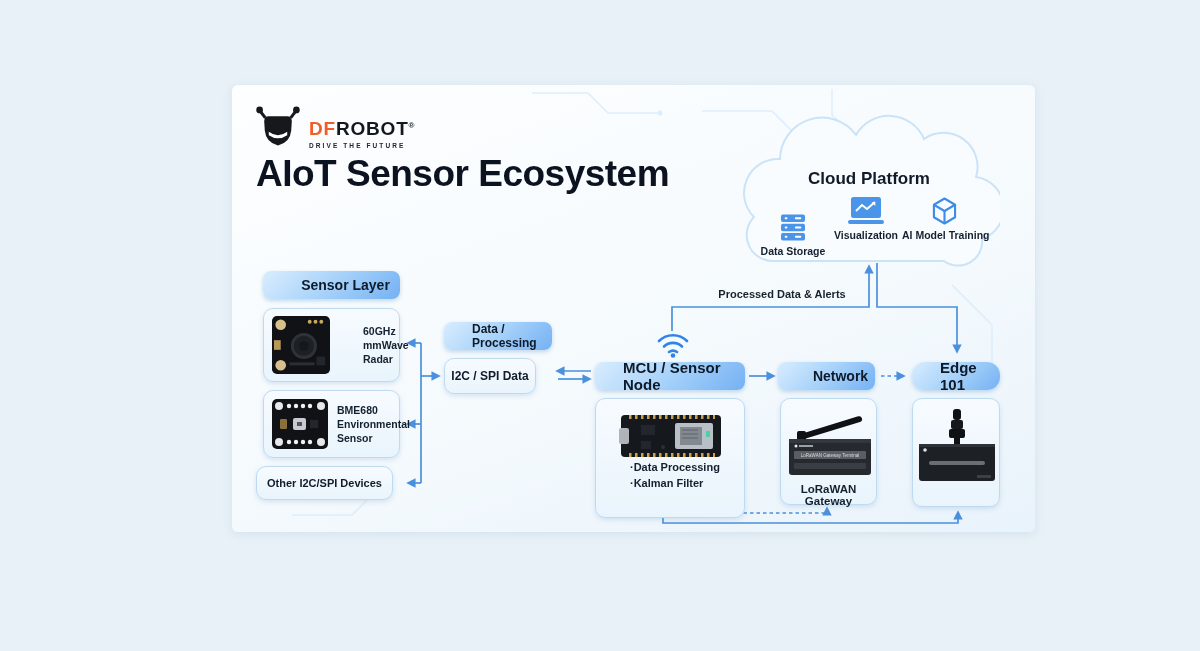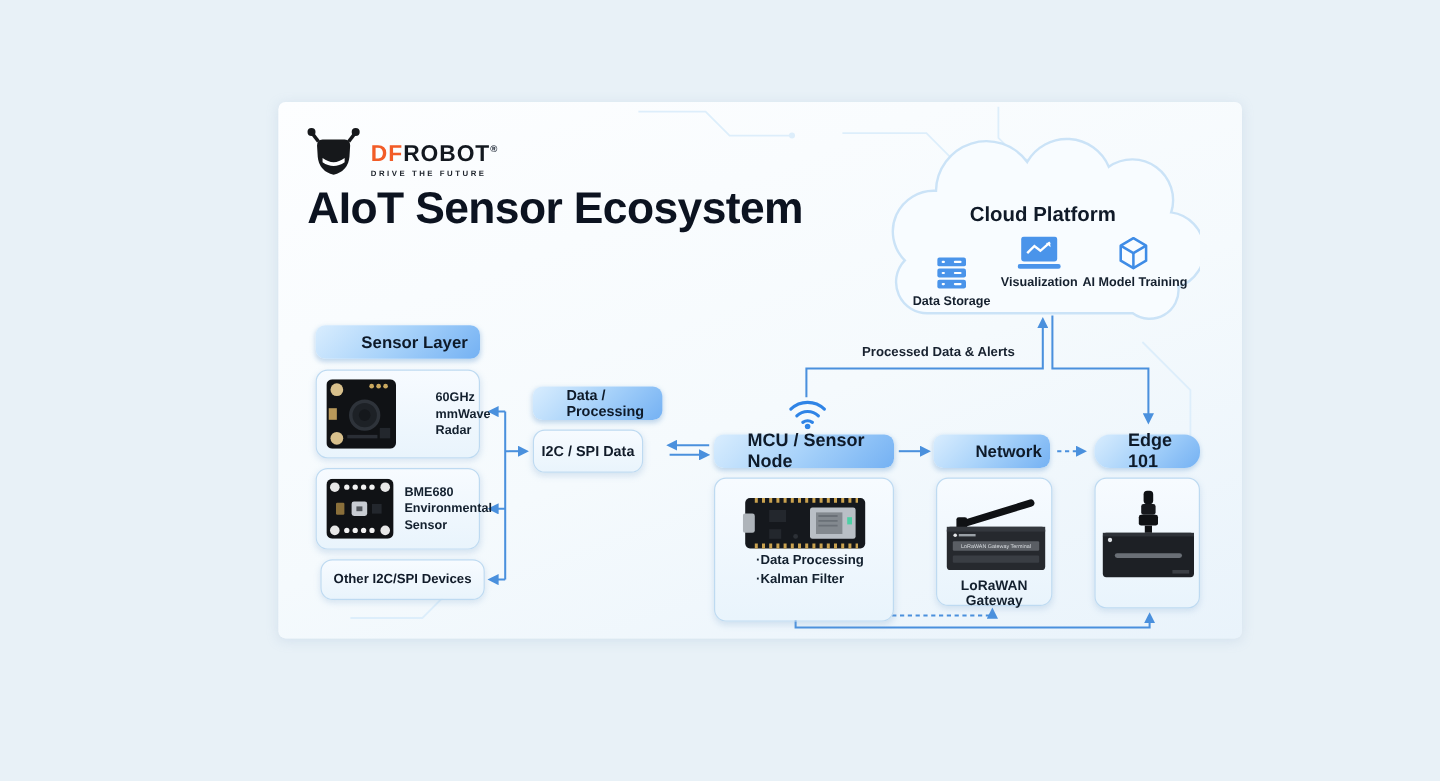--- a/index.html
+++ b/index.html
@@ -235,21 +235,21 @@
       <rect x="8" y="20" width="7" height="10" rx="1" fill="#8a6f3a"></rect>
       <rect x="38" y="21" width="8" height="8" fill="#23272d"></rect>
     </svg>
     <div class="sensor-text">
       <div>BME680</div>
       <div>Environmental</div>
       <div>Sensor</div>
     </div>
   </div>
 
-  <div class="card center-text" style="left:35px; top:381px; width:137px; height:34px; font-size:11px;text-align:right;">Other I2C/SPI Devices</div>
+  <div class="card center-text" style="left:24px; top:381px; width:137px; height:34px; font-size:11px;text-align:right;">Other I2C/SPI Devices</div>
 
   <div class="pill" style="left:212px; top:237px; width:108px; height:28px; font-size:12px;">Data / Processing</div>
   <div class="card center-text" style="left:212px; top:273px; width:92px; height:36px; font-size:12px;">I2C / SPI Data</div>
 
   <div class="wifi">
     <svg width="34" height="28" viewBox="0 0 34 28">
       <g stroke="#2f84e6" stroke-width="2.6" fill="none" stroke-linecap="round">
         <path d="M3 11 A 20 20 0 0 1 31 11"></path>
         <path d="M8 16.5 A 13 13 0 0 1 26 16.5"></path>
         <path d="M13 22 A 7 7 0 0 1 21 22"></path>

